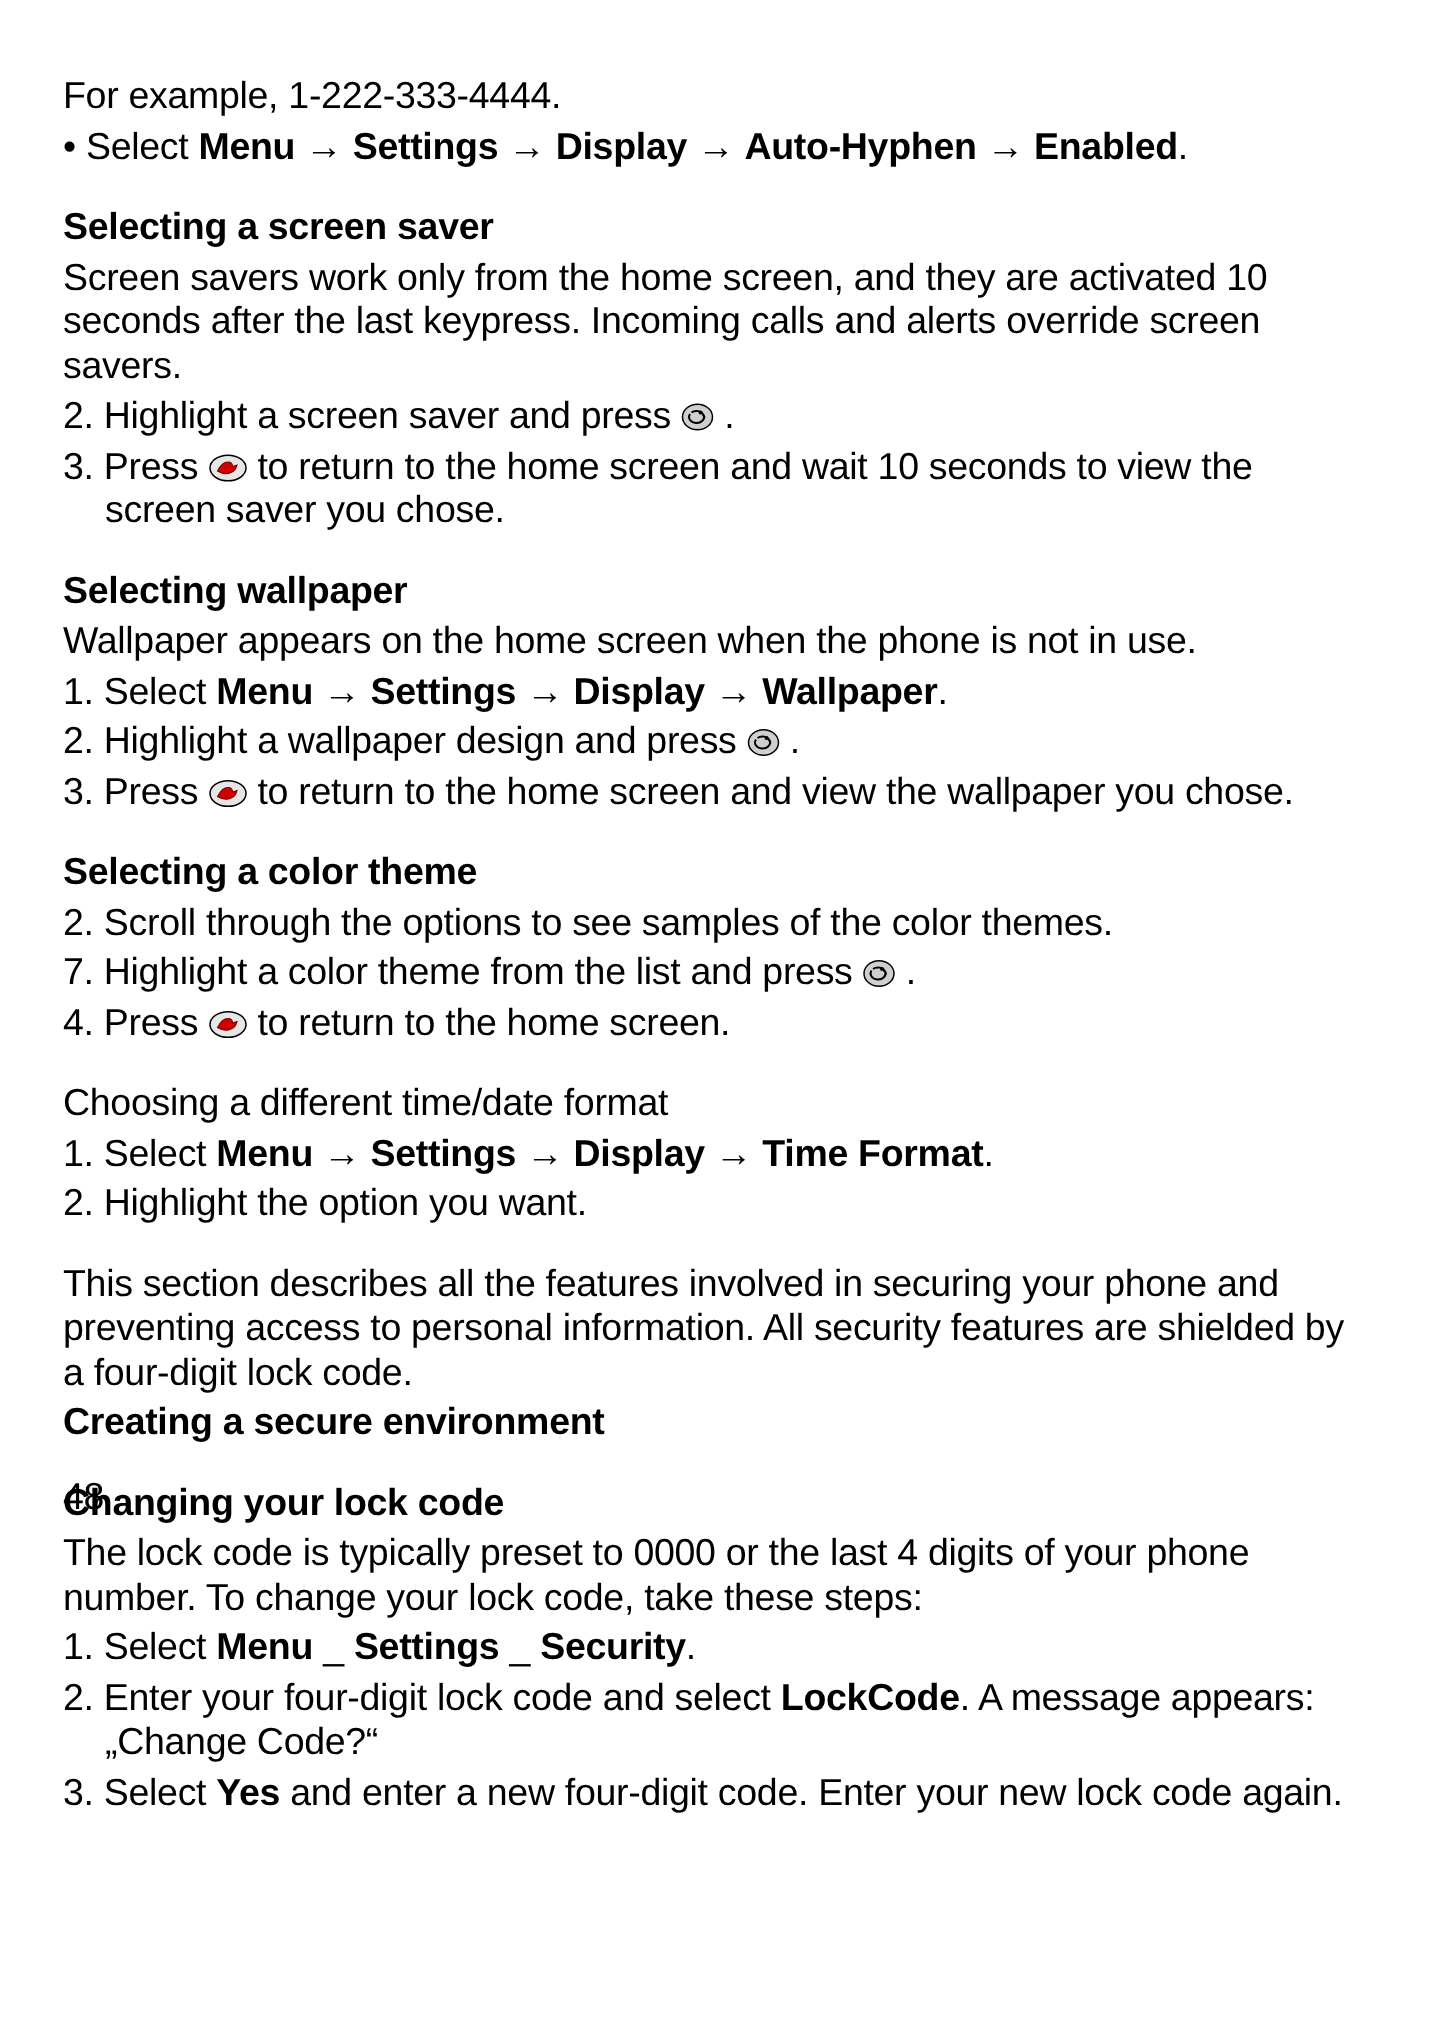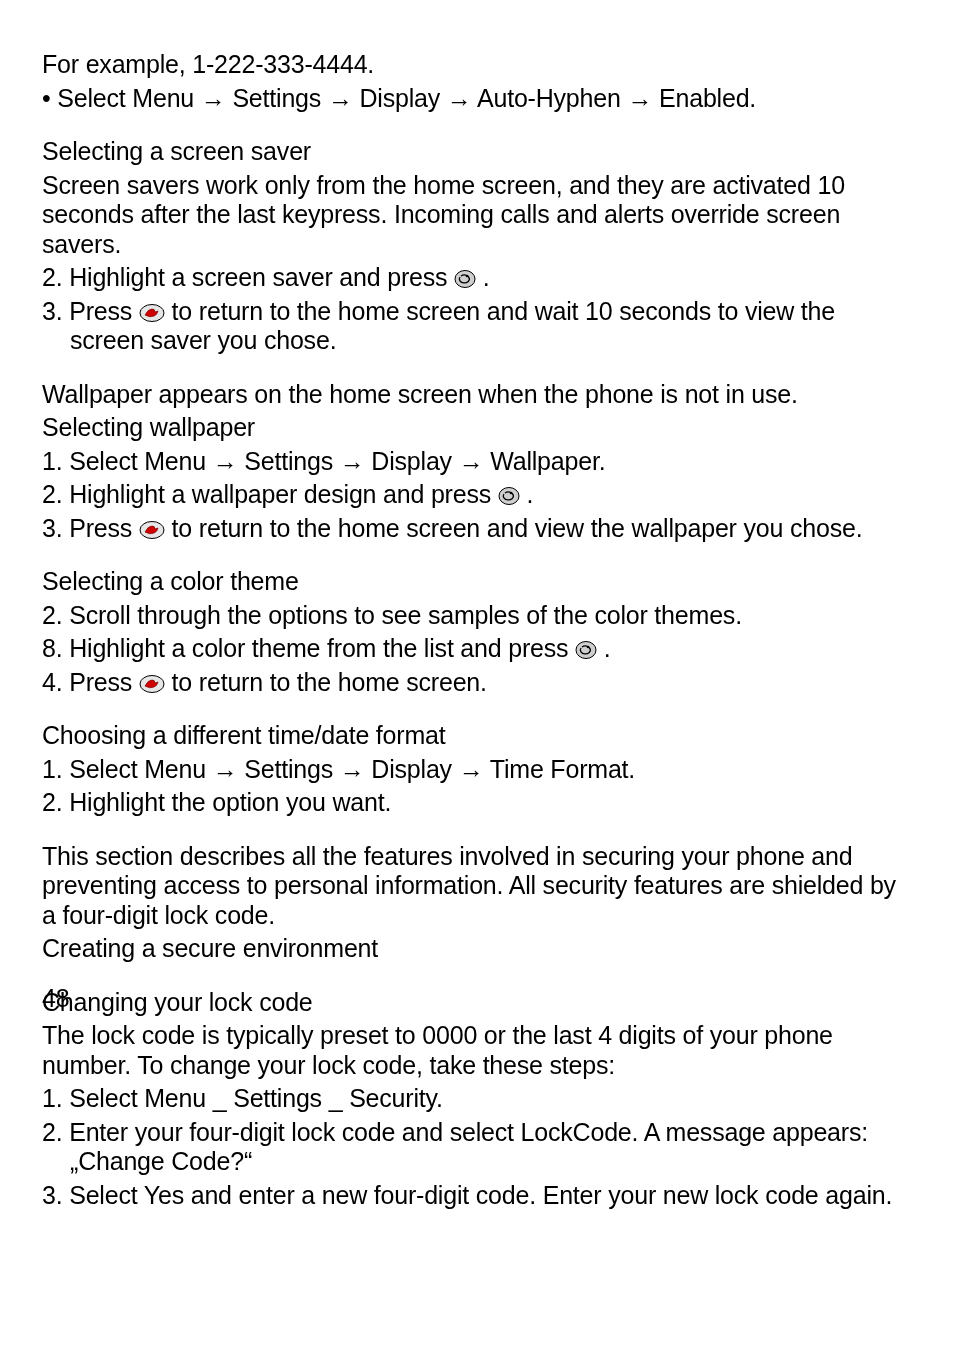--- a/index.html
+++ b/index.html
@@ -16,21 +16,21 @@
       letter-spacing: -0.2px;
       font-stretch: condensed;
     }
     .page {
       padding: 50px 42px 32px 42px;
       box-sizing: border-box;
       height: 1045px;
       position: relative;
     }
     .para { margin: 0 0 4px 0; }
-    .bold { font-weight: 400; }
+    .bold { font-weight: 700; }
     .section-gap { height: 20px; }
     .indent {
       padding-left: 28px;
       text-indent: -28px;
     }
     .arrow {
       font-family: Arial, sans-serif;
       font-weight: 400;
     }
     .icon-ok {
@@ -76,22 +76,22 @@
   </p>
   <p class="para indent">
     <span>3. Press </span><span class="icon-end"><svg width="26" height="20">
           <ellipse cx="13" cy="10" rx="12" ry="8.5" fill="#e6e6e6" stroke="#000" stroke-width="1"></ellipse>
           <path d="M6 12 q3 -6 7 -6 q3 0 3 3 l3 -1 q-1 4 -4 5 q-4 2 -9 -1 z" fill="#d00000" stroke="#7a0000" stroke-width="0.7"></path>
         </svg></span><span> to return to the home screen and wait 10 seconds to view the screen saver you chose.</span>
   </p>
 
   <div class="section-gap"></div>
 
+  <p class="para bold">Selecting wallpaper</p>
   <p class="para">Wallpaper appears on the home screen when the phone is not in use.</p>
-  <p class="para bold">Selecting wallpaper</p>
   <p class="para">
     <span>1. Select </span><span class="bold">Menu</span> <span class="arrow">→</span> <span class="bold">Settings</span> <span class="arrow">→</span> <span class="bold">Display</span> <span class="arrow">→</span> <span class="bold">Wallpaper</span><span>.</span>
   </p>
   <p class="para">
     <span>2. Highlight a wallpaper design and press </span><span class="icon-ok"><svg width="22" height="20">
           <ellipse cx="11" cy="10" rx="10" ry="8.5" fill="#cfcfcf" stroke="#000" stroke-width="1"></ellipse>
           <path d="M6 8 a5 4 0 1 0 1 -1" fill="none" stroke="#000" stroke-width="1.3"></path>
           <circle cx="13" cy="7" r="1.3" fill="#000"></circle>
           <line x1="14" y1="8" x2="16" y2="10" stroke="#000" stroke-width="1"></line>
           <line x1="16" y1="10" x2="15" y2="11" stroke="#000" stroke-width="1"></line>
@@ -102,21 +102,21 @@
           <ellipse cx="13" cy="10" rx="12" ry="8.5" fill="#e6e6e6" stroke="#000" stroke-width="1"></ellipse>
           <path d="M6 12 q3 -6 7 -6 q3 0 3 3 l3 -1 q-1 4 -4 5 q-4 2 -9 -1 z" fill="#d00000" stroke="#7a0000" stroke-width="0.7"></path>
         </svg></span><span> to return to the home screen and view the wallpaper you chose.</span>
   </p>
 
   <div class="section-gap"></div>
 
   <p class="para bold">Selecting a color theme</p>
   <p class="para">2. Scroll through the options to see samples of the color themes.</p>
   <p class="para">
-    <span>8. Highlight a color theme from the list and press </span><span class="icon-ok"><svg width="22" height="20">
+    <span>7. Highlight a color theme from the list and press </span><span class="icon-ok"><svg width="22" height="20">
           <ellipse cx="11" cy="10" rx="10" ry="8.5" fill="#cfcfcf" stroke="#000" stroke-width="1"></ellipse>
           <path d="M6 8 a5 4 0 1 0 1 -1" fill="none" stroke="#000" stroke-width="1.3"></path>
           <circle cx="13" cy="7" r="1.3" fill="#000"></circle>
           <line x1="14" y1="8" x2="16" y2="10" stroke="#000" stroke-width="1"></line>
           <line x1="16" y1="10" x2="15" y2="11" stroke="#000" stroke-width="1"></line>
         </svg></span><span> .</span>
   </p>
   <p class="para">
     <span>4. Press </span><span class="icon-end"><svg width="26" height="20">
           <ellipse cx="13" cy="10" rx="12" ry="8.5" fill="#e6e6e6" stroke="#000" stroke-width="1"></ellipse>

